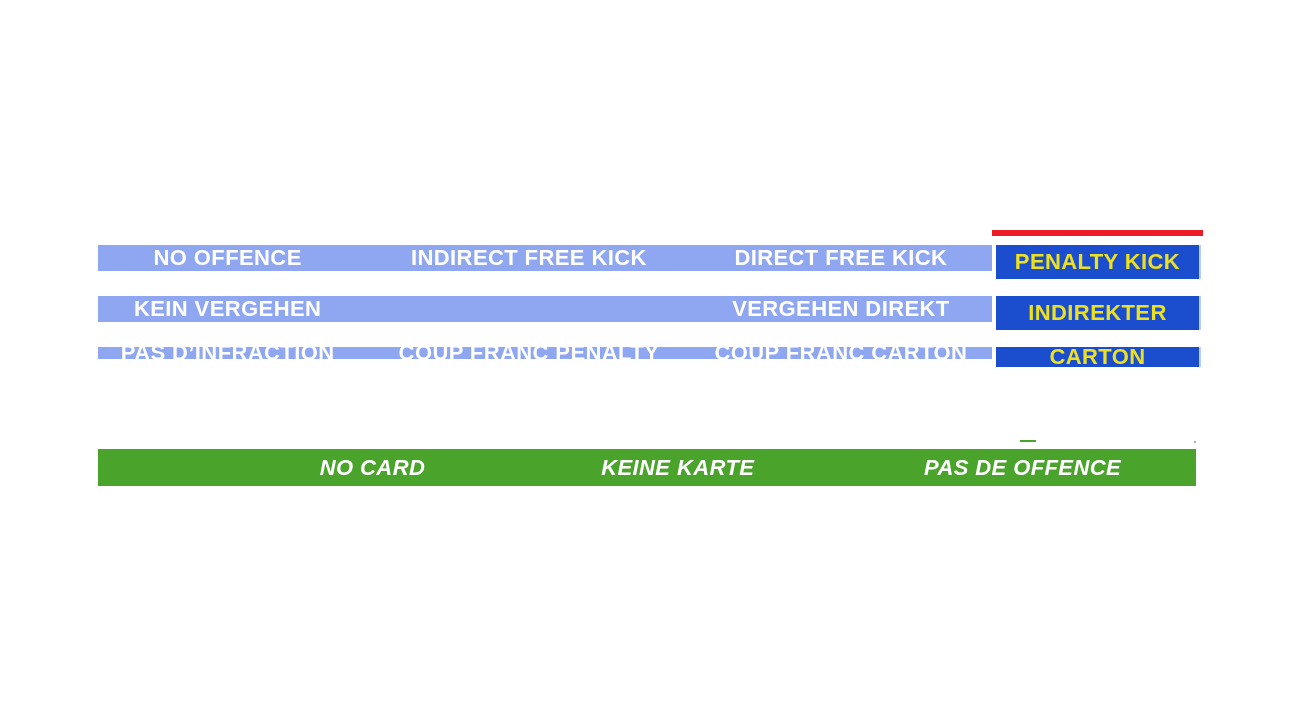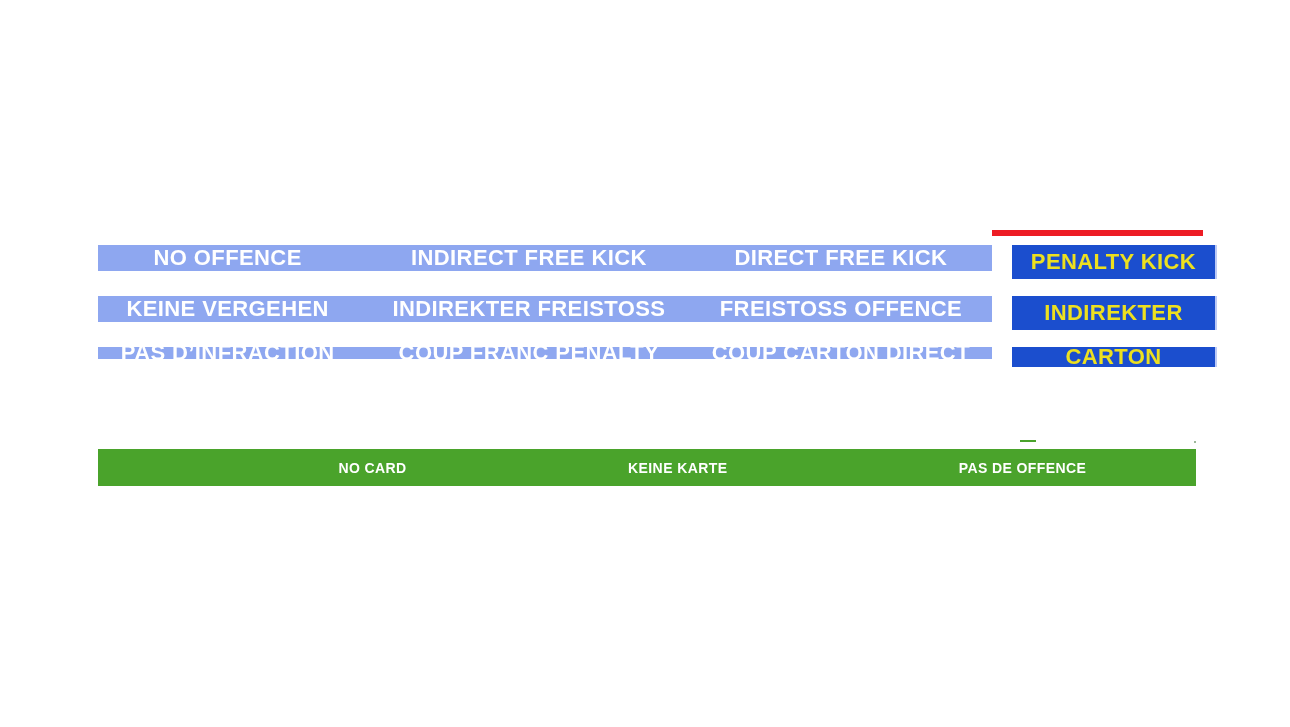--- a/index.html
+++ b/index.html
@@ -53,21 +53,20 @@
     position: absolute;
     left: 996px;
     width: 203px;
     top: 0;
     bottom: 0;
     background: var(--dark-blue, #1B4ECE);
     border-right: 2px solid var(--sliver-blue, #BCCAF6);
     display: flex;
     align-items: center;
     justify-content: center;
-    margin-left: 16px;
   }
   .bar-penalty span {
     color: var(--yellow, #EDE01F);
     font-size: 22px;
     font-weight: bold;
     letter-spacing: 0.4px;
     white-space: nowrap;
   }
 
   .red-line {
@@ -87,23 +86,24 @@
     width: 1098px;
     height: 37px;
     background: var(--green, #4AA32B);
   }
   .gcell {
     position: absolute;
     top: 50%;
     transform: translate(-50%, -50%);
     white-space: nowrap;
     color: var(--white-text, #ffffff);
-    font-size: 14px;
+    font-size: 22px;
     font-weight: bold;
     letter-spacing: 0.4px;
+    font-style: italic;
   }
   .g1 { left: 25%; }
   .g2 { left: 52.8%; text-align: right; }
   .g3 { left: 84.2%; }
 
   
   .green-dash {
     position: absolute;
     left: 1020px;
     top: 440px;
@@ -133,34 +133,33 @@
       <span class="cell c2">INDIRECT FREE KICK</span>
       <span class="cell c3">DIRECT FREE KICK</span>
     </div>
     <div class="bar-penalty">
       <span>PENALTY KICK</span>
     </div>
   </div>
 
   <div class="row row-2">
     <div class="bar-light">
-      <span class="cell c1">KEINE VERGEHEN</span>
-      <span class="cell c2">INDIREKTER FREISTOSS</span>
-      <span class="cell c3">FREISTOSS OFFENCE</span>
+      <span class="cell c1">KEIN VERGEHEN</span>
+      <span class="cell c3">VERGEHEN DIREKT</span>
     </div>
     <div class="bar-penalty">
       <span>INDIREKTER</span>
     </div>
   </div>
 
   <div class="row row-3">
     <div class="bar-light">
       <span class="cell c1">PAS D’INFRACTION</span>
       <span class="cell c2">COUP FRANC PENALTY</span>
-      <span class="cell c3">COUP CARTON DIRECT</span>
+      <span class="cell c3">COUP FRANC CARTON</span>
     </div>
     <div class="bar-penalty">
       <span>CARTON</span>
     </div>
   </div>
 
   <div class="green-dash"></div>
   <div class="green-dot"></div>
 
   <div class="bar-green">

